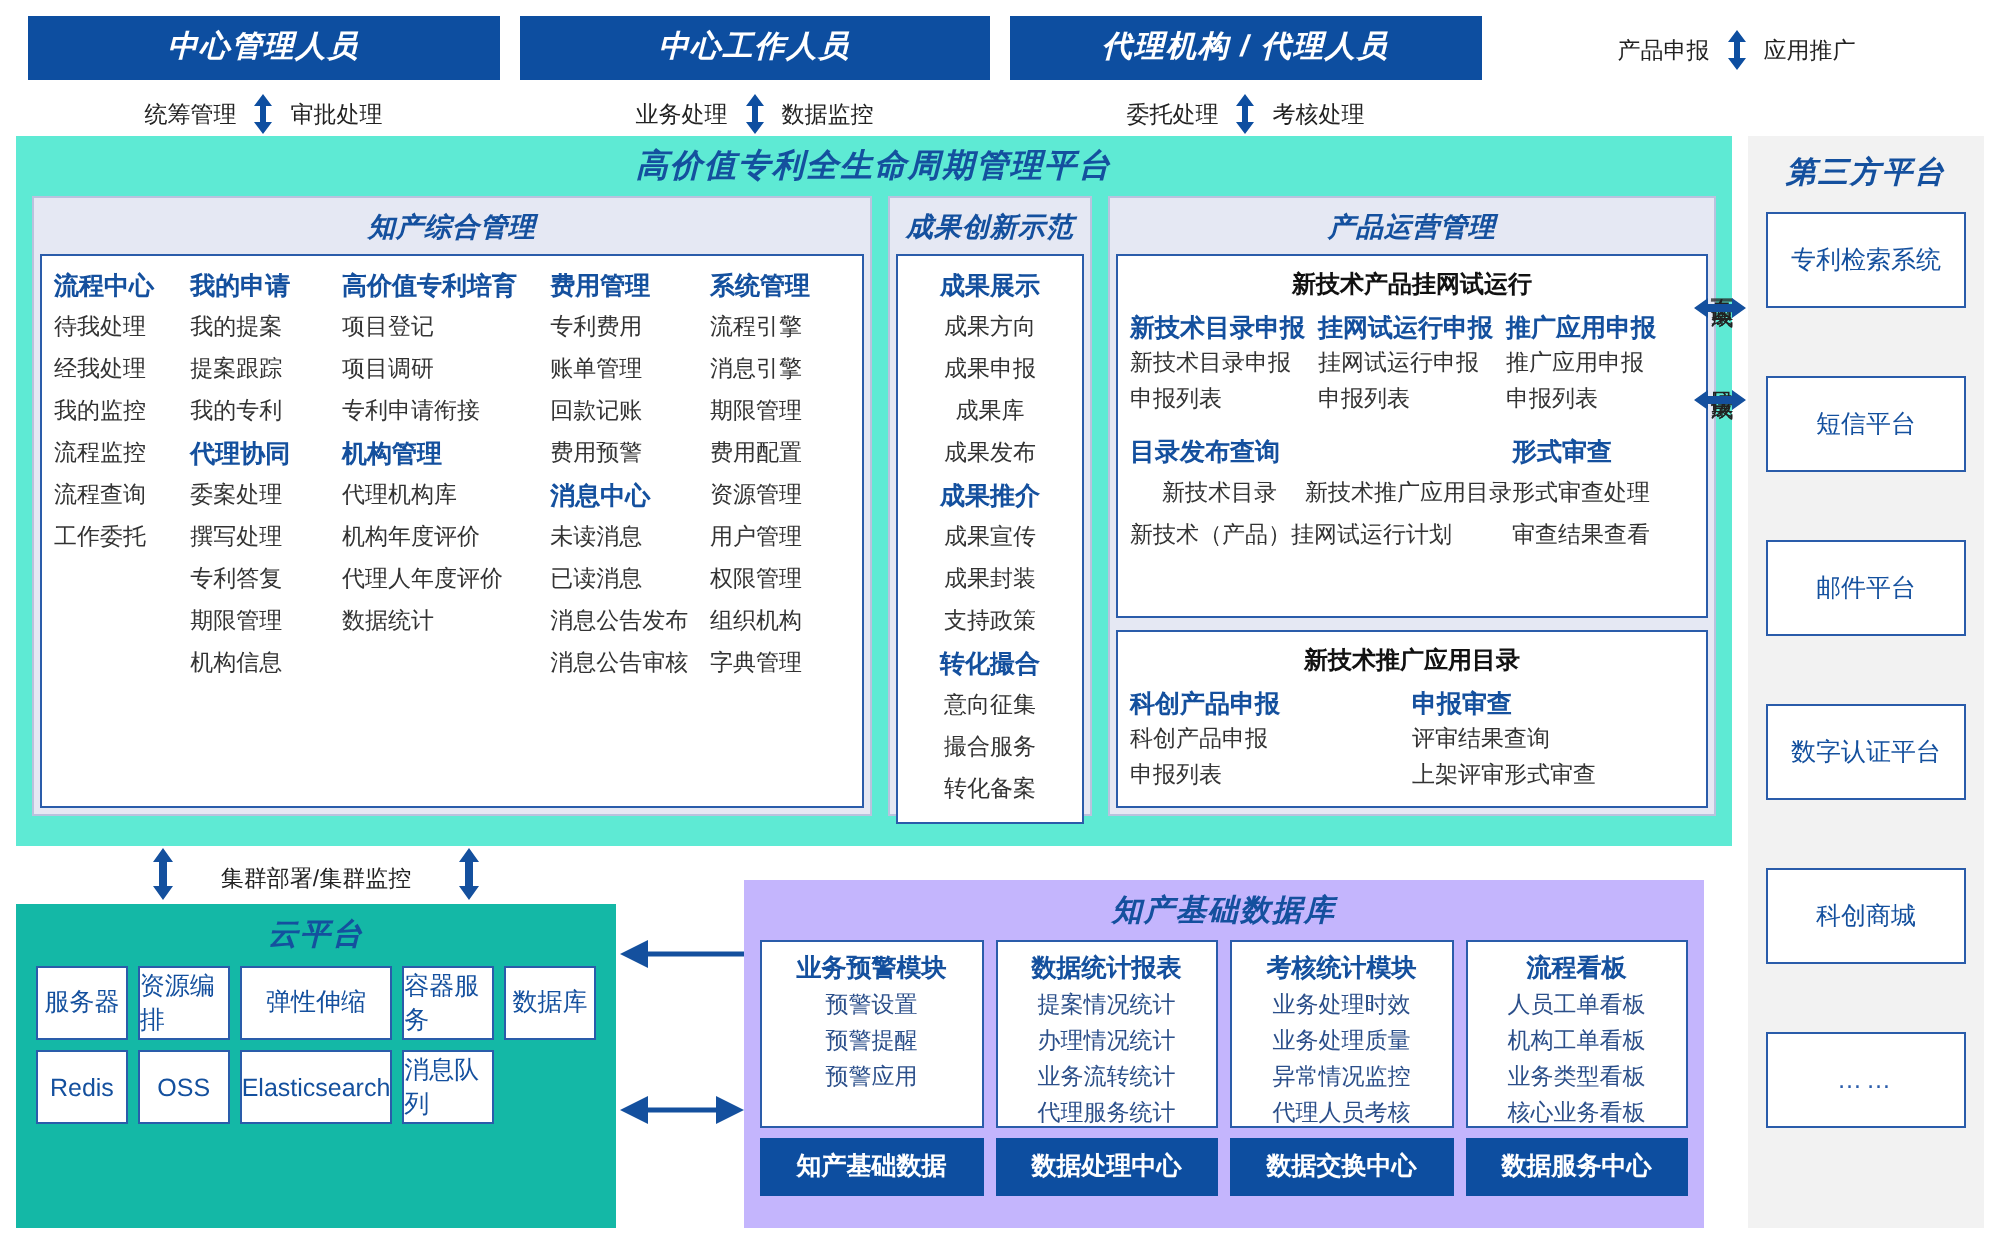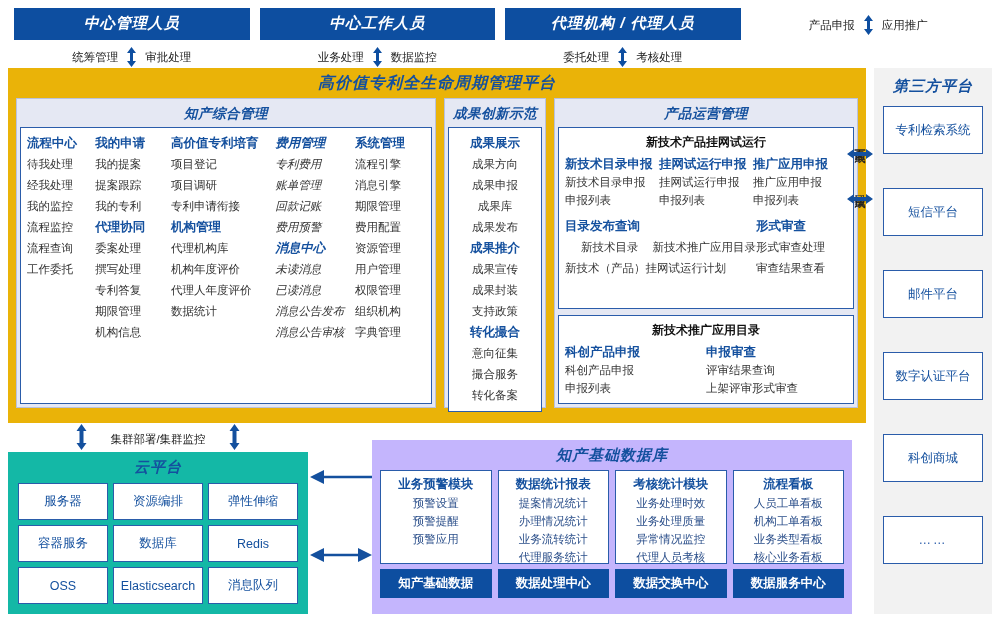--- a/index.html
+++ b/index.html
@@ -27,21 +27,21 @@
     display:flex;align-items:center;justify-content:center;gap:8px;
     font-size:11.5px;color:#222;padding-top:7px;
   }
   .actor-links .lbl{white-space:nowrap;}
   .vdbl{display:inline-block;width:11px;height:20px;position:relative;}
   .vdbl svg{display:block;}
 
   
   .platform{
     position:absolute;left:8px;top:68px;width:858px;height:355px;
-    background:#eab308;box-sizing:border-box;
+    background:#5eead4;box-sizing:border-box;
   }
   .platform-title{
     text-align:center;font-size:16px;font-weight:bold;font-style:italic;
     color:#14509e;letter-spacing:1px;padding:5px 0 4px 0;
   }
   .platform-body{display:flex;gap:8px;padding:0 8px 8px 8px;box-sizing:border-box;height:318px;}
 
   .grp{background:#e5e8f3;border:1px solid #b9c2de;box-sizing:border-box;
        display:flex;flex-direction:column;padding:3px;}
   .grp-title{
@@ -50,21 +50,21 @@
   }
   .card{background:#ffffff;border:1px solid #2a5caa;flex:1;box-sizing:border-box;padding:5px 6px;}
 
   .g-left{width:420px;}
   .g-mid{width:102px;}
   .g-right{flex:1;}
 
   
   .cols{display:flex;height:100%;}
   .col{display:flex;flex-direction:column;}
-  .c1{width:70px;} .c2{width:78px;} .c3{width:107px;} .c4{width:82px;font-style:italic;} .c5{width:72px;}
+  .c1{width:70px;} .c2{width:78px;} .c3{width:107px;} .c4{width:82px;} .c5{width:72px;}
   .hd{color:#14509e;font-size:12.5px;font-weight:bold;line-height:21px;white-space:nowrap;}
   .it{color:#333;font-size:11.5px;line-height:21px;white-space:nowrap;}
 
   
   .mid-card{display:flex;flex-direction:column;align-items:center;}
   .mid-card .hd{text-align:center;}
   .mid-card .it{text-align:center;}
 
   
   .g-right .inner{display:flex;flex-direction:column;gap:6px;height:100%;}
@@ -115,21 +115,21 @@
 
   
   .cloud{
     position:absolute;left:8px;top:452px;width:300px;height:162px;
     background:#14b8a6;box-sizing:border-box;padding:4px 10px 10px 10px;
   }
   .cloud-title{
     text-align:center;color:#14509e;font-size:15px;font-weight:bold;font-style:italic;
     letter-spacing:1px;padding:2px 0 6px 0;
   }
-  .cloud-grid{display:grid;grid-template-columns:repeat(3,1fr);gap:5px;border-radius:23px;}
+  .cloud-grid{display:grid;grid-template-columns:repeat(5,1fr);gap:5px;border-radius:23px;}
   .cl{
     background:#ffffff;border:1px solid #2a5caa;height:35px;
     display:flex;align-items:center;justify-content:center;
     font-size:12.5px;color:#14509e;
   }
 
   
   .midarrows{position:absolute;left:308px;top:455px;width:66px;height:130px;}
 
   

